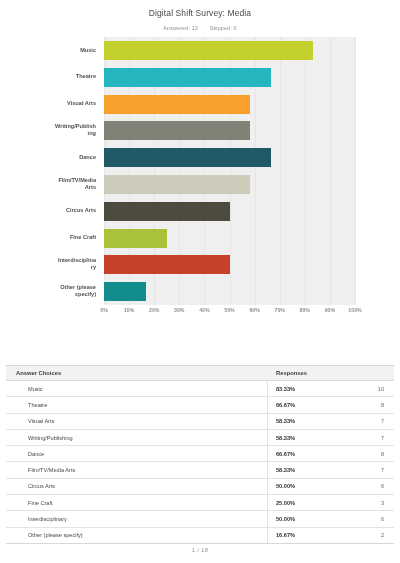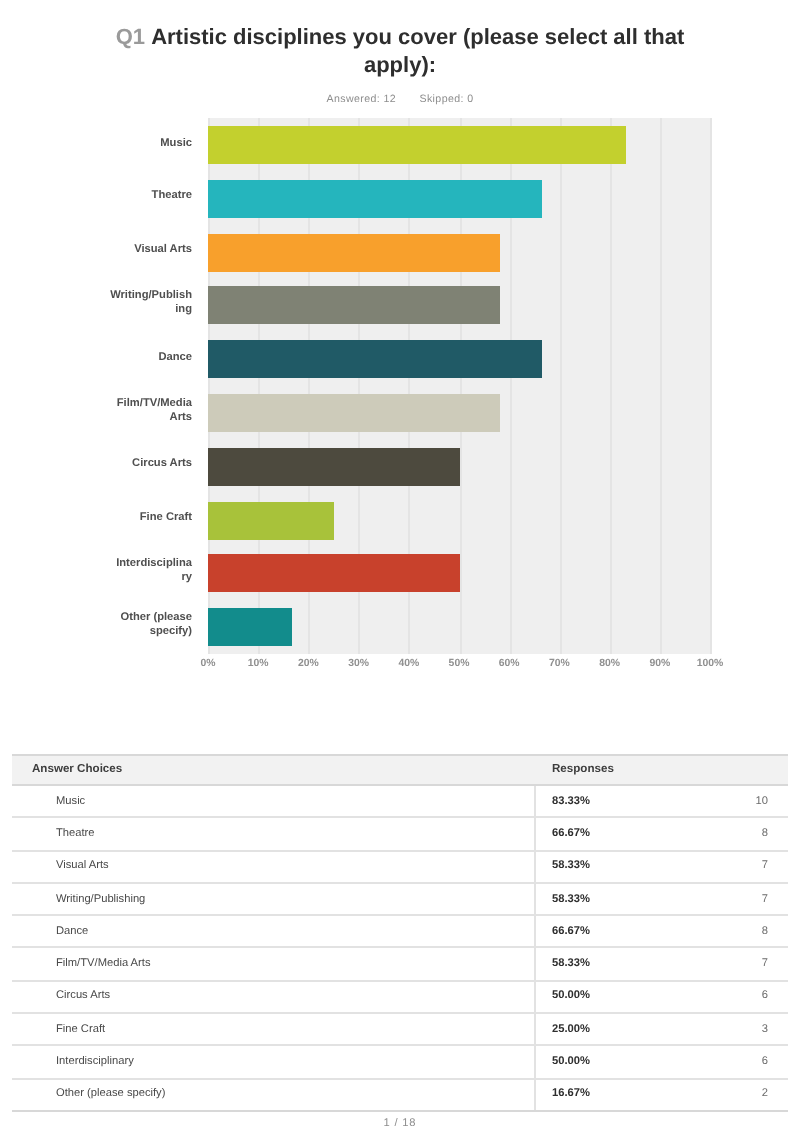--- a/index.html
+++ b/index.html
@@ -174,26 +174,22 @@
     font-size:5.6px;
     color:#8d8d8d;
     letter-spacing:.4px;
   }
 </style>
 </head>
 <body>
 
 <div class="page">
 
-
-  <div class="question-block">
-    <div class="question-line">
-      <span class="qnum">Q1</span><span>Artistic disciplines you cover (please select all that apply):</span>
-    </div>
-  </div>
+  <div class="survey-title">Digital Shift Survey: Media</div>
+
 
   <div class="meta">
     <span>Answered: 12</span>
     <span>Skipped: 0</span>
   </div>
 
   <div class="chart-wrap">
     <div class="plot">
       <div class="gridlines" id="gridlines">
           <div class="gridline" style="left: 0px;"></div>

